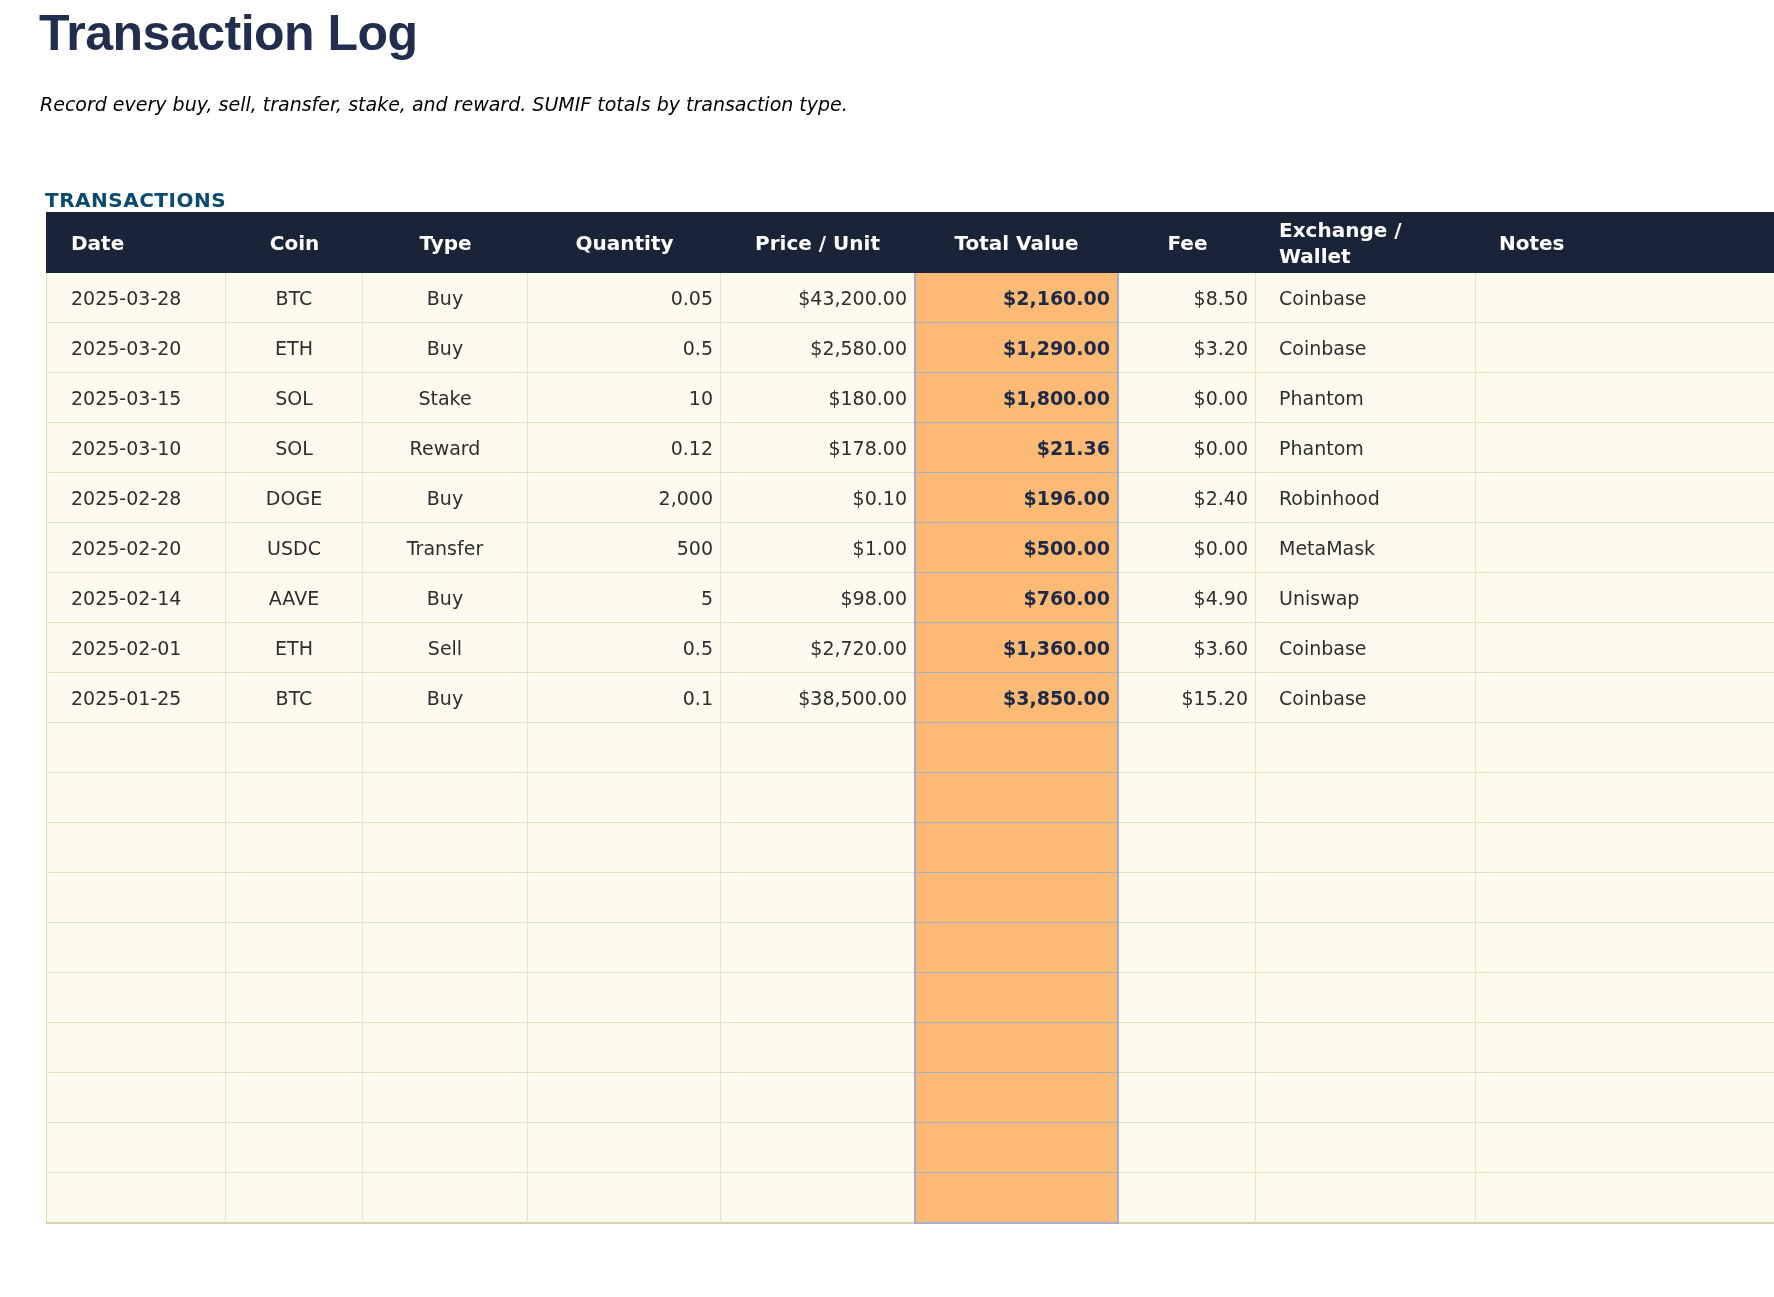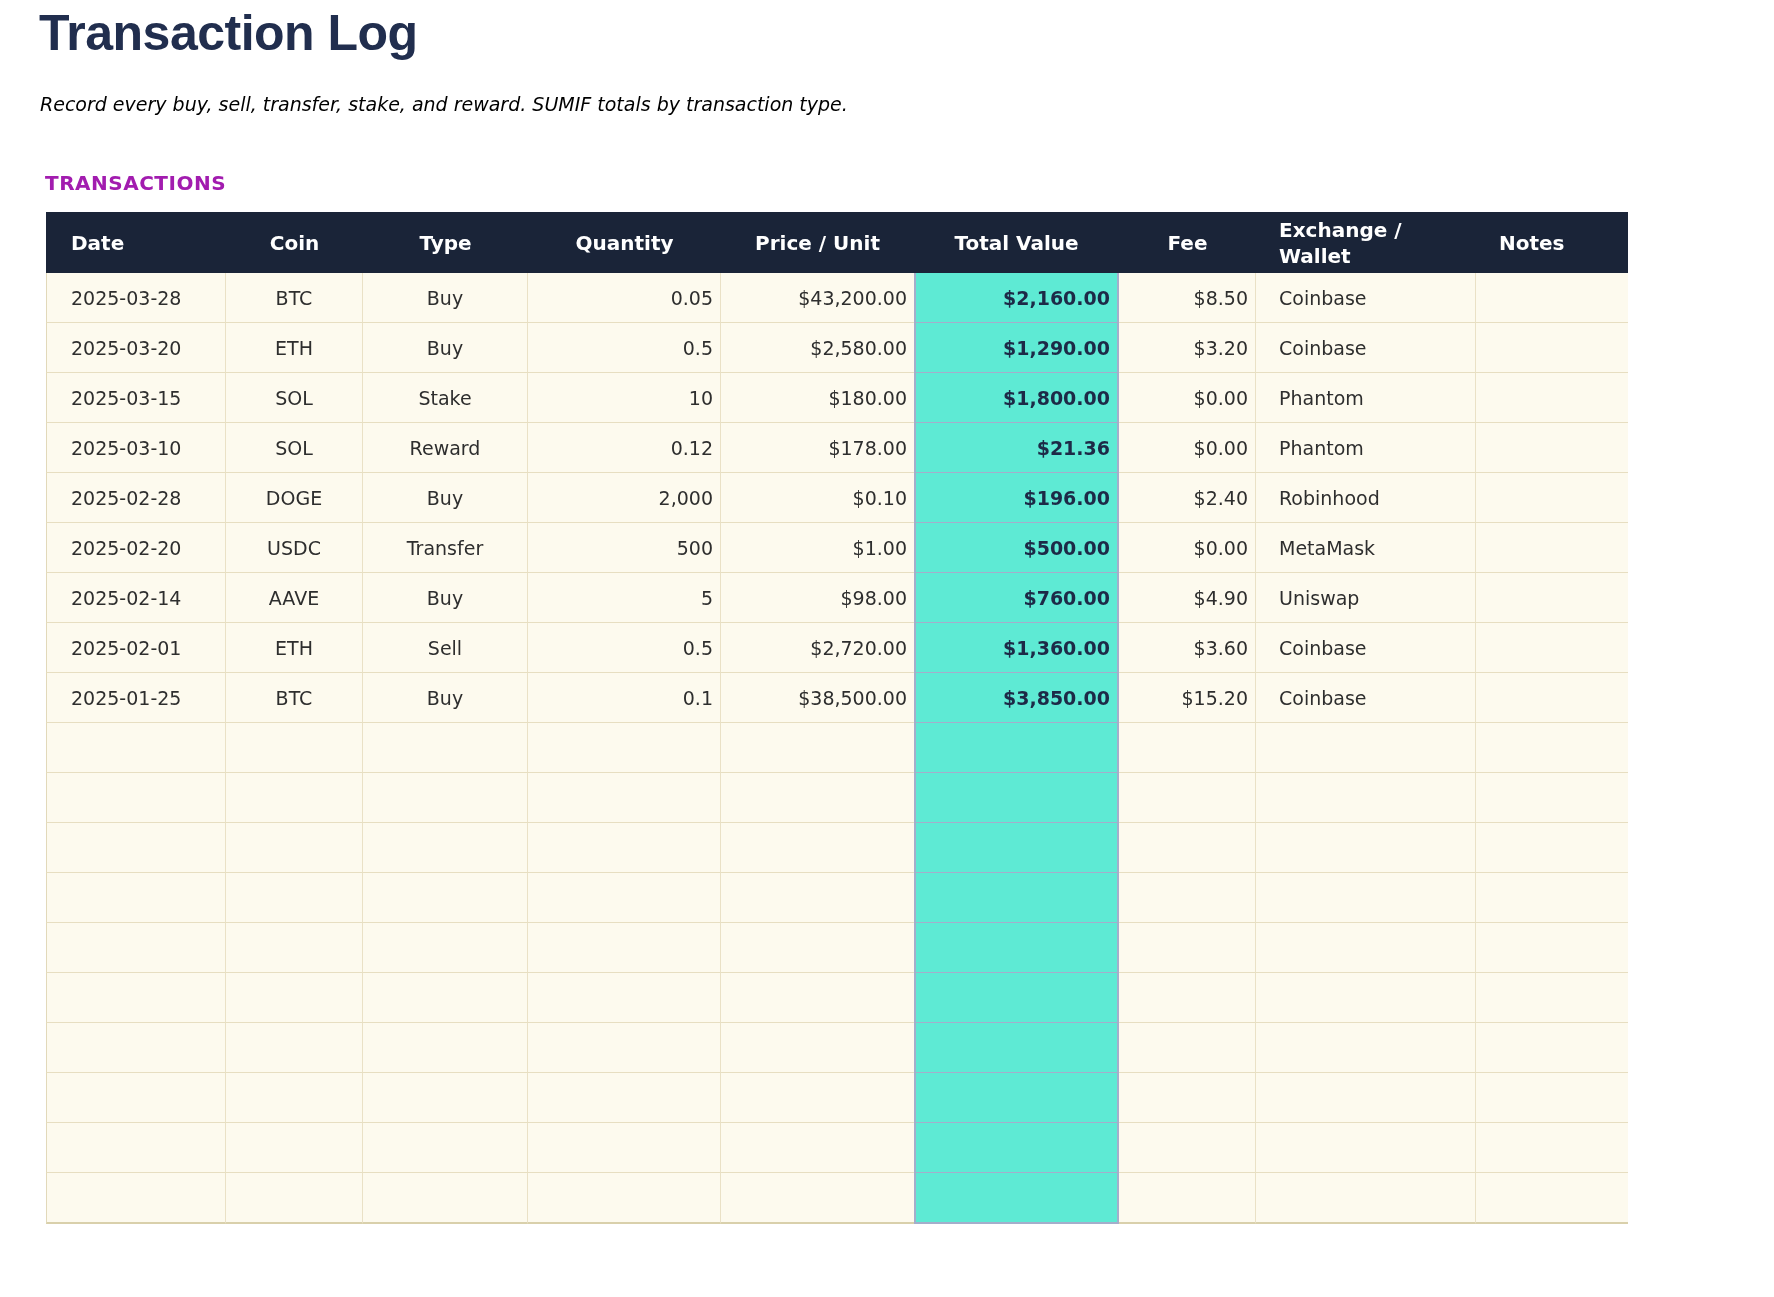--- a/index.html
+++ b/index.html
@@ -1,18 +1,18 @@
 <!DOCTYPE html>
 <html><head>
 <meta charset="utf-8">
 <style>
   html,body{margin:0;padding:0;background:#ffffff;}
   .page{
     position:relative;
-    width:1628px;
+    width:1774px;
     height:1297px;
     background:#ffffff;
     font-family:"DejaVu Sans",sans-serif;
     overflow:hidden;
   }
   .title{
     position:absolute;
     left:39px;
     top:5px;
     margin:0;
@@ -28,25 +28,25 @@
     left:40px;
     top:93px;
     font-style:italic;
     font-size:19px;
     line-height:23px;
     color:#000000;
   }
   .section-label{
     position:absolute;
     left:45px;
-    top:171px;
+    top:188px;
     font-weight:bold;
     font-size:20px;
     line-height:24px;
-    color:#a21caf;
+    color:#0c4a6e;
     letter-spacing:0.5px;
   }
   table.tx-table{
     position:absolute;
     left:20px;
     top:212px;
     width:1733px;
     border-collapse:separate;
     border-spacing:0;
     table-layout:fixed;
@@ -80,21 +80,21 @@
     overflow:hidden;
     white-space:nowrap;
   }
   .tx-table td.al{text-align:left;padding-left:24px;}
   .tx-table td.ac{text-align:center;}
   .tx-table td.ar{text-align:right;padding-right:7px;}
   .tx-table td:first-child{border-left:1px solid #e2d9ba;}
   .tx-table td.col-exchange{padding-left:23px;}
   .tx-table td.col-price{border-right:none;}
   .tx-table td.col-total{
-    background:#5eead4;
+    background:#fdba74;
     font-weight:bold;
     color:#1d2a47;
     border-bottom:1px solid #a4aecb;
     border-left:2px solid #a4aecb;
     border-right:2px solid #a4aecb;
     margin-left:32px;
   }
   .tx-table tr.last-row td{border-bottom:2px solid #d9d0ab;}
   .tx-table tr.last-row td.col-total{border-bottom:2px solid #a4aecb;}
 </style>

